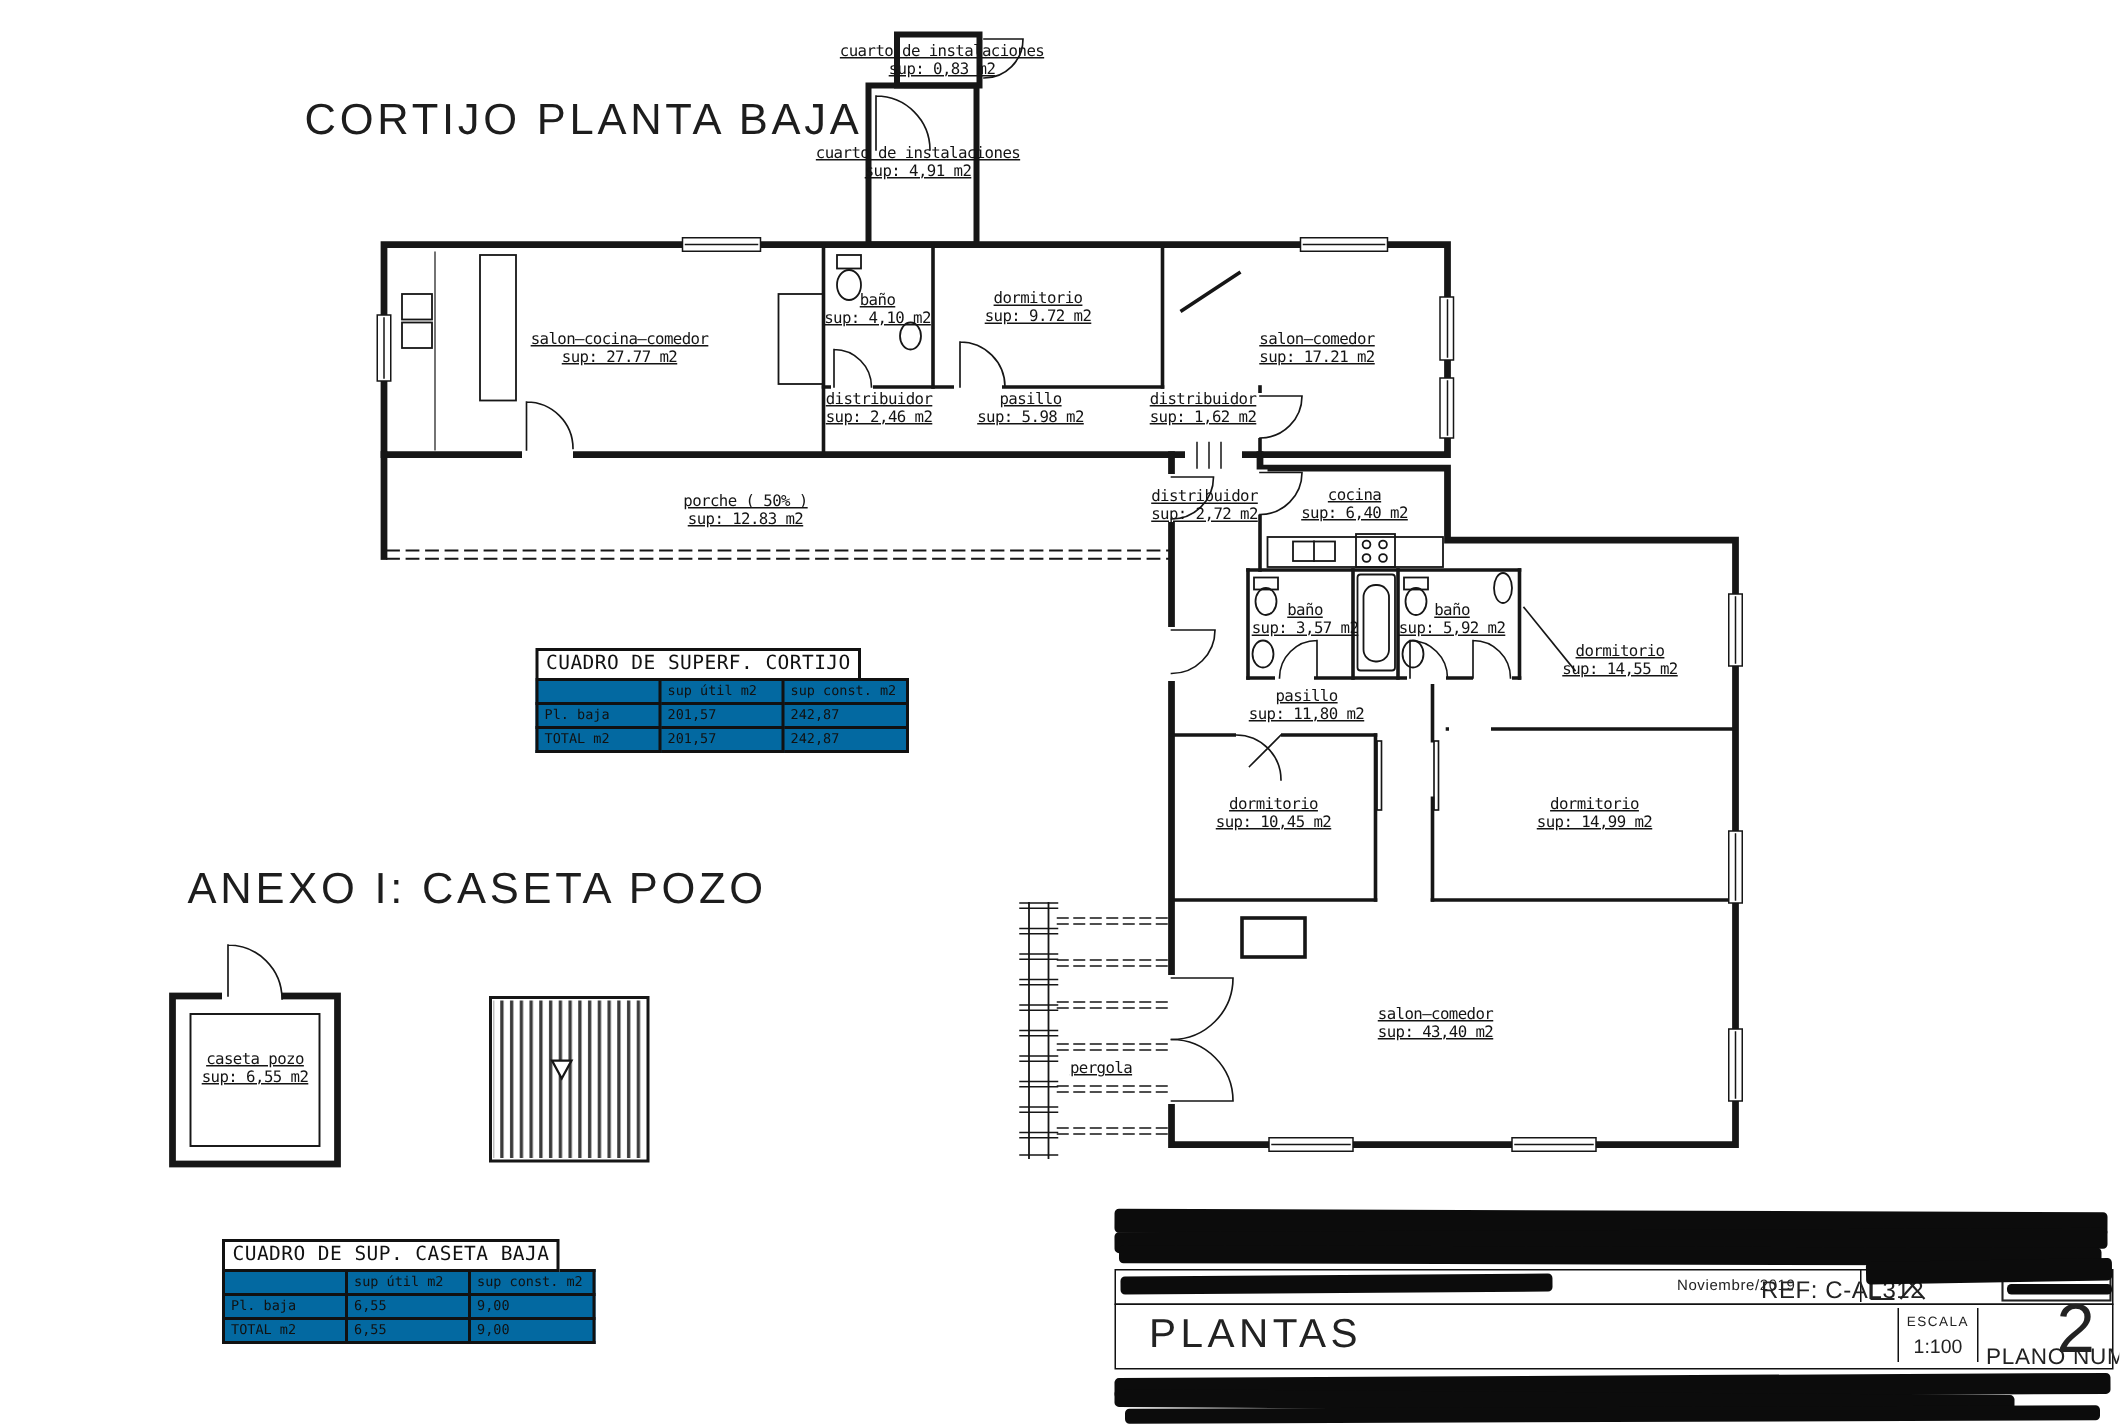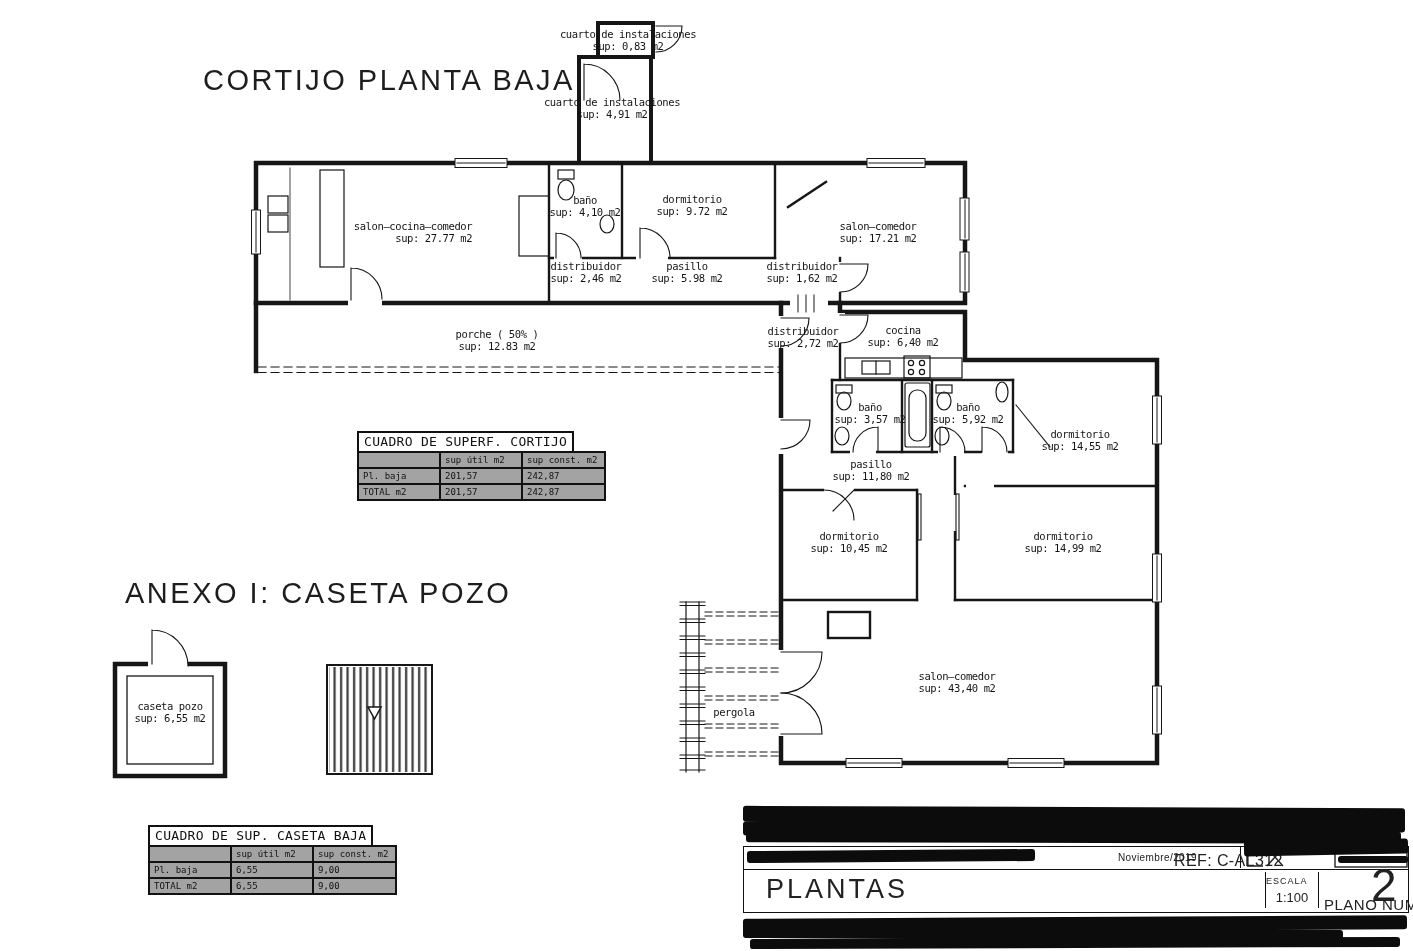--- a/index.html
+++ b/index.html
@@ -2,26 +2,26 @@
 <html><head>
 <meta charset="utf-8">
 <style>
   html,body{margin:0;padding:0;background:#fff;}
   #sheet{position:relative;width:1413px;height:951px;background:#ffffff;overflow:hidden;
          font-family:"DejaVu Sans Mono",monospace;color:#111;}
   svg{position:absolute;left:0;top:0;}
   .heading{position:absolute;font-family:"Liberation Sans",sans-serif;font-weight:400;
            font-size:29px;letter-spacing:2.5px;color:#1d1d1d;white-space:nowrap;}
   .rlabel{position:absolute;transform:translateX(-50%);text-align:center;
-          font-size:10.5px;line-height:11.5px;letter-spacing:-0.4px;color:#141414;white-space:nowrap;}
+          font-size:10.5px;line-height:11.5px;letter-spacing:-0.4px;color:#141414;white-space:nowrap;text-decoration:underline;}
   .rlabel .sup{display:block;}
   .tbl{position:absolute;background:transparent;}
   .tbl-title{border:2px solid #111;font-size:13px;letter-spacing:0.3px;padding:1px 5px 2px;
              background:#fff;white-space:nowrap;display:inline-block;}
-  .tbl-body{border-collapse:collapse;background:#a3a3a3;margin-top:-2px;}
+  .tbl-body{border-collapse:collapse;background:#0369a1;margin-top:-2px;}
   .tbl-body td{border:2px solid #111;font-size:9px;height:14px;padding:0 4px;white-space:nowrap;min-width:10px;}
   .redact{position:absolute;background:#0c0c0c;border-radius:3px;}
   .tbx{position:absolute;}
   .tb-line{position:absolute;background:#111;}
   .tb-box{position:absolute;border:1.5px solid #111;background:transparent;}
   .tb-text{position:absolute;font-family:"Liberation Sans",sans-serif;color:#222;white-space:nowrap;}
 </style>
 </head>
 <body>
 
@@ -165,21 +165,21 @@
       <rect x="327" y="665" width="105" height="109" stroke-width="2"></rect>
       <path d="M368,707 L381,707 L374.5,719 Z" fill="#ffffff" stroke-width="1.5"></path>
     </g>
   </svg>
 
   <div class="heading" style="left:203px;top:64px;">CORTIJO PLANTA BAJA</div>
   <div class="heading" style="left:125px;top:577px;">ANEXO I: CASETA POZO</div>
 
   <div class="rlabel" style="left:628px;top:29px;"><span>cuarto de instalaciones</span><span class="sup">sup: 0,83 m2</span></div>
   <div class="rlabel" style="left:612px;top:97px;"><span>cuarto de instalaciones</span><span class="sup">sup: 4,91 m2</span></div>
-  <div class="rlabel" style="left:413px;top:221px;text-align:right;"><span>salon–cocina–comedor</span><span class="sup">sup: 27.77 m2</span></div>
+  <div class="rlabel" style="left:413px;top:221px;"><span>salon–cocina–comedor</span><span class="sup">sup: 27.77 m2</span></div>
   <div class="rlabel" style="left:585px;top:195px;"><span>baño</span><span class="sup">sup: 4,10 m2</span></div>
   <div class="rlabel" style="left:692px;top:194px;"><span>dormitorio</span><span class="sup">sup: 9.72 m2</span></div>
   <div class="rlabel" style="left:878px;top:221px;"><span>salon–comedor</span><span class="sup">sup: 17.21 m2</span></div>
   <div class="rlabel" style="left:586px;top:261px;"><span>distribuidor</span><span class="sup">sup: 2,46 m2</span></div>
   <div class="rlabel" style="left:687px;top:261px;"><span>pasillo</span><span class="sup">sup: 5.98 m2</span></div>
   <div class="rlabel" style="left:802px;top:261px;"><span>distribuidor</span><span class="sup">sup: 1,62 m2</span></div>
   <div class="rlabel" style="left:497px;top:329px;"><span>porche ( 50% )</span><span class="sup">sup: 12.83 m2</span></div>
   <div class="rlabel" style="left:803px;top:326px;"><span>distribuidor</span><span class="sup">sup: 2,72 m2</span></div>
   <div class="rlabel" style="left:903px;top:325px;text-align:center;"><span>cocina</span><span class="sup">sup: 6,40 m2</span></div>
   <div class="rlabel" style="left:870px;top:402px;"><span>baño</span><span class="sup">sup: 3,57 m2</span></div>
@@ -256,21 +256,21 @@
         <rect x="92" y="3" width="72" height="24"></rect>
       </g>
     </svg>
     <div class="redact" style="left:1244px;top:840px;width:164px;height:15px;transform:rotate(-1deg);"></div>
     <div class="redact" style="left:1338px;top:856px;width:70px;height:7px;"></div>
 
     <div class="tb-box" style="left:743px;top:869px;width:664px;height:42px;"></div>
     <div class="tb-text" style="left:753px;top:874px;font-size:27px;letter-spacing:3px;margin-left:13px;">PLANTAS</div>
     <div class="tb-line" style="left:1265px;top:872px;width:1px;height:36px;"></div>
     <div class="tb-line" style="left:1318px;top:872px;width:1px;height:36px;"></div>
-    <div class="tb-text" style="left:1266px;top:876px;width:52px;font-size:9px;letter-spacing:1px;">ESCALA</div>
+    <div class="tb-text" style="left:1266px;top:876px;width:52px;text-align:center;font-size:9px;letter-spacing:1px;">ESCALA</div>
     <div class="tb-text" style="left:1266px;top:890px;width:52px;text-align:center;font-size:13px;">1:100</div>
     <div class="tb-text" style="left:1324px;top:896px;font-size:15px;letter-spacing:0.5px;">PLANO NUM.</div>
     <div class="tb-text" style="left:1371px;top:862px;font-size:46px;line-height:46px;">2</div>
 
     <div class="redact" style="left:743px;top:917px;width:664px;height:14px;transform:rotate(-0.3deg);"></div>
     <div class="redact" style="left:743px;top:928px;width:600px;height:12px;transform:rotate(0.4deg);"></div>
     <div class="redact" style="left:750px;top:938px;width:650px;height:10px;transform:rotate(-0.2deg);"></div>
   </div>
 
 </div>

